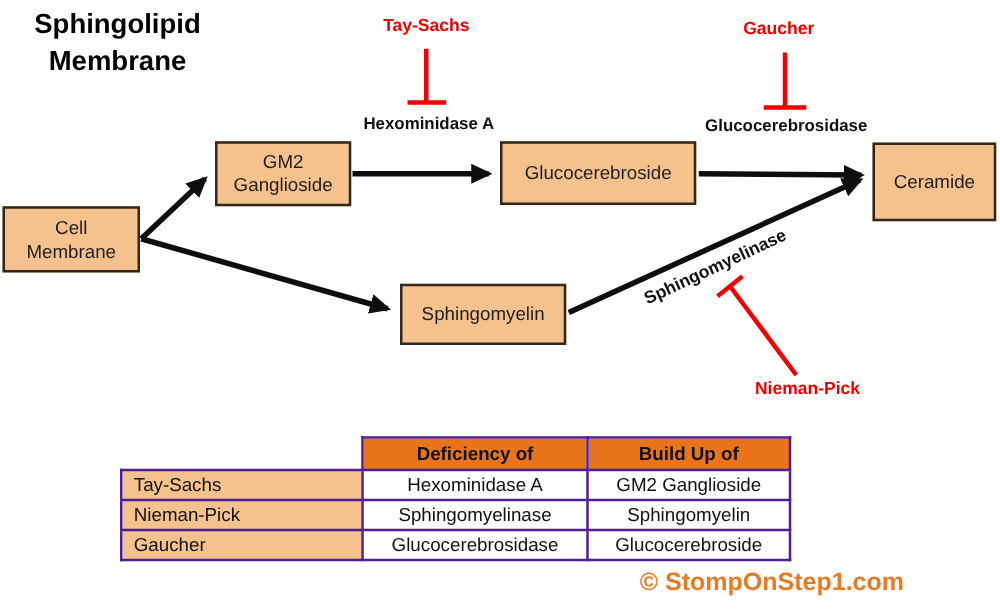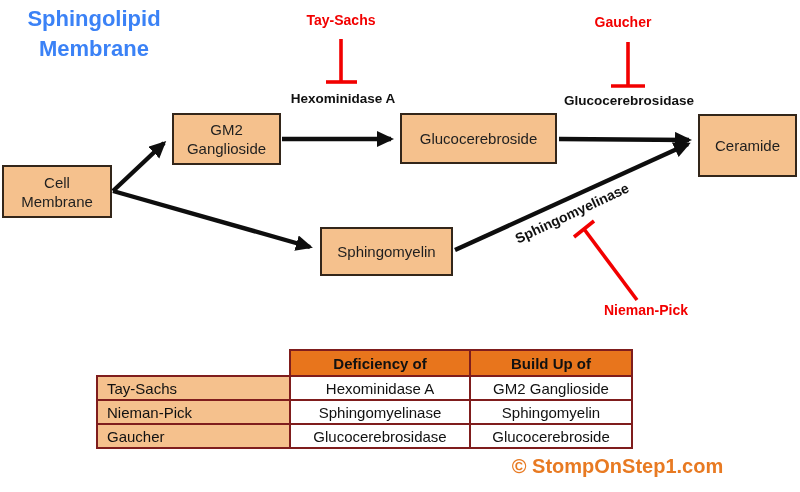--- a/index.html
+++ b/index.html
@@ -3,21 +3,21 @@
 <meta charset="utf-8">
 <style>
   html,body{margin:0;padding:0;background:#ffffff;}
   #stage{
     position:relative;width:800px;height:492px;background:#ffffff;
     font-family:"Liberation Sans",sans-serif;overflow:hidden;
   }
   #diagram-svg{position:absolute;left:0;top:0;width:800px;height:492px;}
   .title{
     position:absolute;left:16px;top:4px;width:156px;text-align:center;
-    color:#3b82f6;font-size:22px;font-weight:bold;line-height:30px;
+    color:#000000;font-size:22px;font-weight:bold;line-height:30px;
   }
   .box{
     position:absolute;background:#f5c18d;border:2px solid #33261a;
     box-sizing:border-box;display:flex;align-items:center;justify-content:center;
     text-align:center;color:#1f1f1f;font-size:15px;line-height:19px;
   }
   .box-cell-membrane{left:2px;top:165px;width:110px;height:53px;padding:0 12px;}
   .box-gm2{left:172px;top:113px;width:109px;height:52px;padding:0 6px;}
   .box-glucocerebroside{left:400px;top:113px;width:157px;height:51px;}
   .box-ceramide{left:698px;top:114px;width:99px;height:63px;}
@@ -37,21 +37,21 @@
     text-align:center;white-space:nowrap;
   }
   .disease-tay-sachs{left:291px;top:12px;width:100px;}
   .disease-gaucher{left:573px;top:14px;width:100px;}
   .disease-nieman-pick{left:596px;top:302px;width:100px;}
   .summary-table{
     position:absolute;left:96px;top:349px;border-collapse:collapse;
     font-size:15px;color:#111111;table-layout:fixed;
   }
   .summary-table td,.summary-table th{
-    border:2px solid #7f1d1d;box-sizing:border-box;padding:0 4px;
+    border:2px solid #4c1d95;box-sizing:border-box;padding:0 4px;
     overflow:hidden;white-space:nowrap;
   }
   .summary-table .col-disease{width:193px;}
   .summary-table .col-deficiency{width:180px;}
   .summary-table .col-buildup{width:162px;}
   .summary-table th{
     background:#e8751c;font-weight:bold;text-align:center;height:26px;
   }
   .summary-table .corner-blank{border:none;background:transparent;}
   .summary-table td{height:24px;background:#ffffff;text-align:center;}

